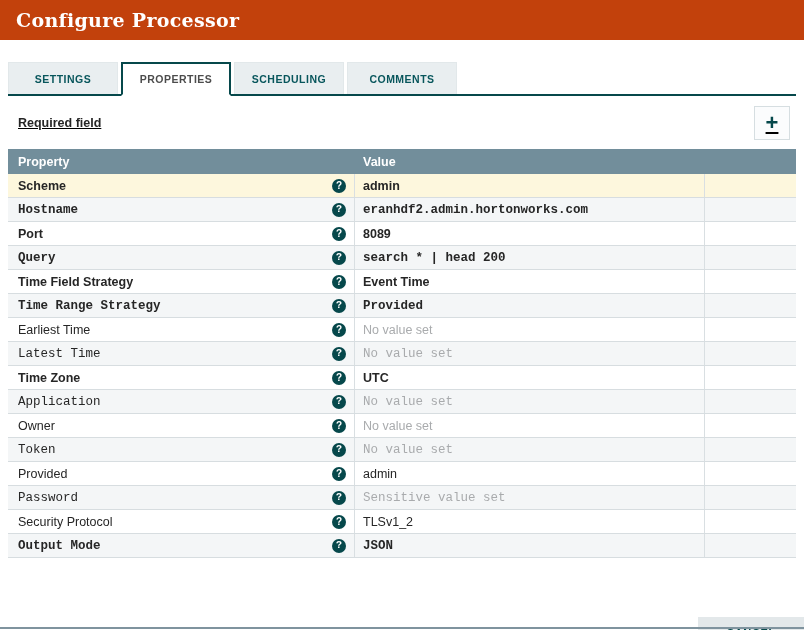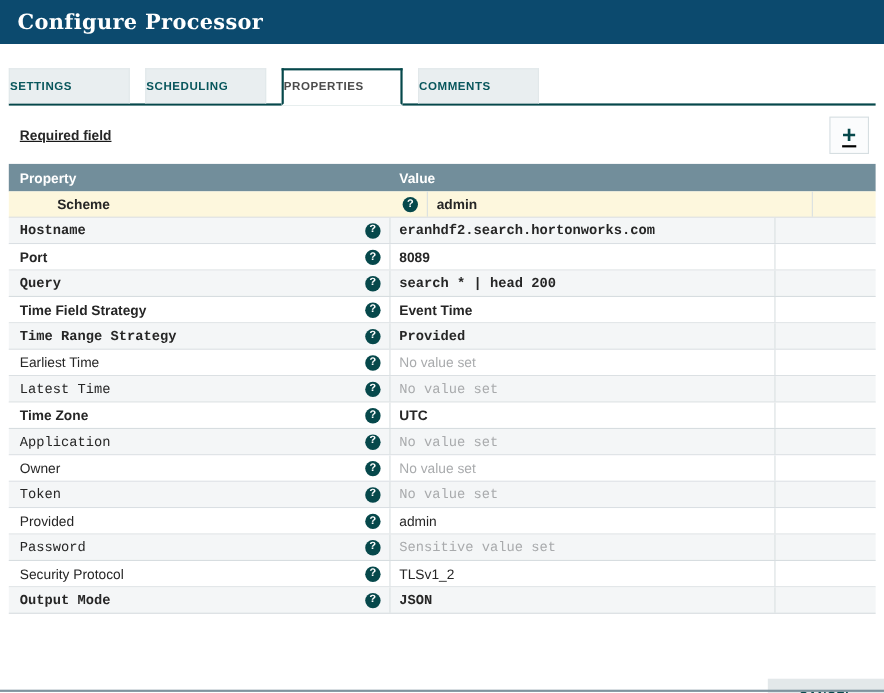--- a/index.html
+++ b/index.html
@@ -3,35 +3,35 @@
 <meta charset="utf-8">
 <style>
   html,body { margin:0; padding:0; }
   body {
     width:804px; height:630px; position:relative; overflow:hidden;
     background:#ffffff; font-family:"Liberation Sans", sans-serif;
     -webkit-font-smoothing:antialiased;
   }
   
   .dialog-header {
-    height:40px; background:#0c4a6e; display:flex; align-items:center;
+    height:40px; background:#c2410c; display:flex; align-items:center;
     padding:0 16px;
   }
   .dialog-title {
     font-family:"DejaVu Serif", serif; font-weight:bold; font-size:19px;
     color:#ffffff; letter-spacing:0.3px;
   }
   
   .tabbar {
     margin:20px 8px 0 8px; display:flex; align-items:flex-end;
     border-bottom:2px solid #06484b; height:34px; position:relative;
   }
   .tab {
-    width:110px; height:32px; margin-right:14px; box-sizing:border-box;
-    display:flex; align-items:center; justify-content:flex-start;
+    width:110px; height:32px; margin-right:3px; box-sizing:border-box;
+    display:flex; align-items:center; justify-content:center;
     font-size:10.5px; font-weight:bold; letter-spacing:0.5px;
     background:#e9eef0; color:#08565c; border:1px solid #e2e8ea; border-bottom:none;
     cursor:pointer;
   }
   .tab.active {
     background:#ffffff; border:2px solid #06484b; border-bottom:2px solid #ffffff;
     margin-bottom:-2px; height:34px; color:#4c4c4c; z-index:2;
   }
   
   .required-row {
@@ -53,21 +53,21 @@
   }
   .h-prop { width:347px; padding-left:10px; box-sizing:border-box; }
   .h-val  { width:350px; padding-left:8px;  box-sizing:border-box; }
   .h-extra{ flex:1; }
   .t-row {
     display:flex; height:24px; box-sizing:border-box; align-items:stretch;
     border-bottom:1px solid #d7dde0; background:#ffffff;
     font-size:12.5px; color:#262626; cursor:pointer;
   }
   .t-row.alt { background:#f4f6f7;font-family:Liberation Mono, monospace; }
-  .t-row.selected { background:#fdf7dd;padding-left:34px; }
+  .t-row.selected { background:#fdf7dd; }
   .cell-prop {
     width:347px; box-sizing:border-box; border-right:1px solid #d9dfe2;
     display:flex; align-items:center; justify-content:space-between;
     padding:0 8px 0 10px;
   }
   .cell-val {
     width:350px; box-sizing:border-box; border-right:1px solid #d9dfe2;
     display:flex; align-items:center; padding-left:8px;
   }
   .cell-extra { flex:1; }
@@ -95,25 +95,25 @@
 <body>
 
 <div class="dialog-header">
   <span class="dialog-title">Configure Processor</span>
 </div>
 
 <div class="tabbar">
     <div class="tab">
     <span>SETTINGS</span>
   </div>
+    <div class="tab active">
+    <span>PROPERTIES</span>
+  </div>
     <div class="tab">
     <span>SCHEDULING</span>
-  </div>
-    <div class="tab active">
-    <span>PROPERTIES</span>
   </div>
     <div class="tab">
     <span>COMMENTS</span>
   </div>
   </div>
 
 <div class="required-row">
   <span class="required-label">Required field</span>
   <div class="add-button">
     <span>+</span>
@@ -136,21 +136,21 @@
       <span class="val-text">admin</span>
     </div>
     <div class="cell-extra"></div>
   </div>
       <div class="t-row required alt">
     <div class="cell-prop">
       <span class="prop-label">Hostname</span>
       <span class="help-icon">?</span>
     </div>
     <div class="cell-val">
-      <span class="val-text">eranhdf2.search.hortonworks.com</span>
+      <span class="val-text">eranhdf2.admin.hortonworks.com</span>
     </div>
     <div class="cell-extra"></div>
   </div>
       <div class="t-row required">
     <div class="cell-prop">
       <span class="prop-label">Port</span>
       <span class="help-icon">?</span>
     </div>
     <div class="cell-val">
       <span class="val-text">8089</span>

